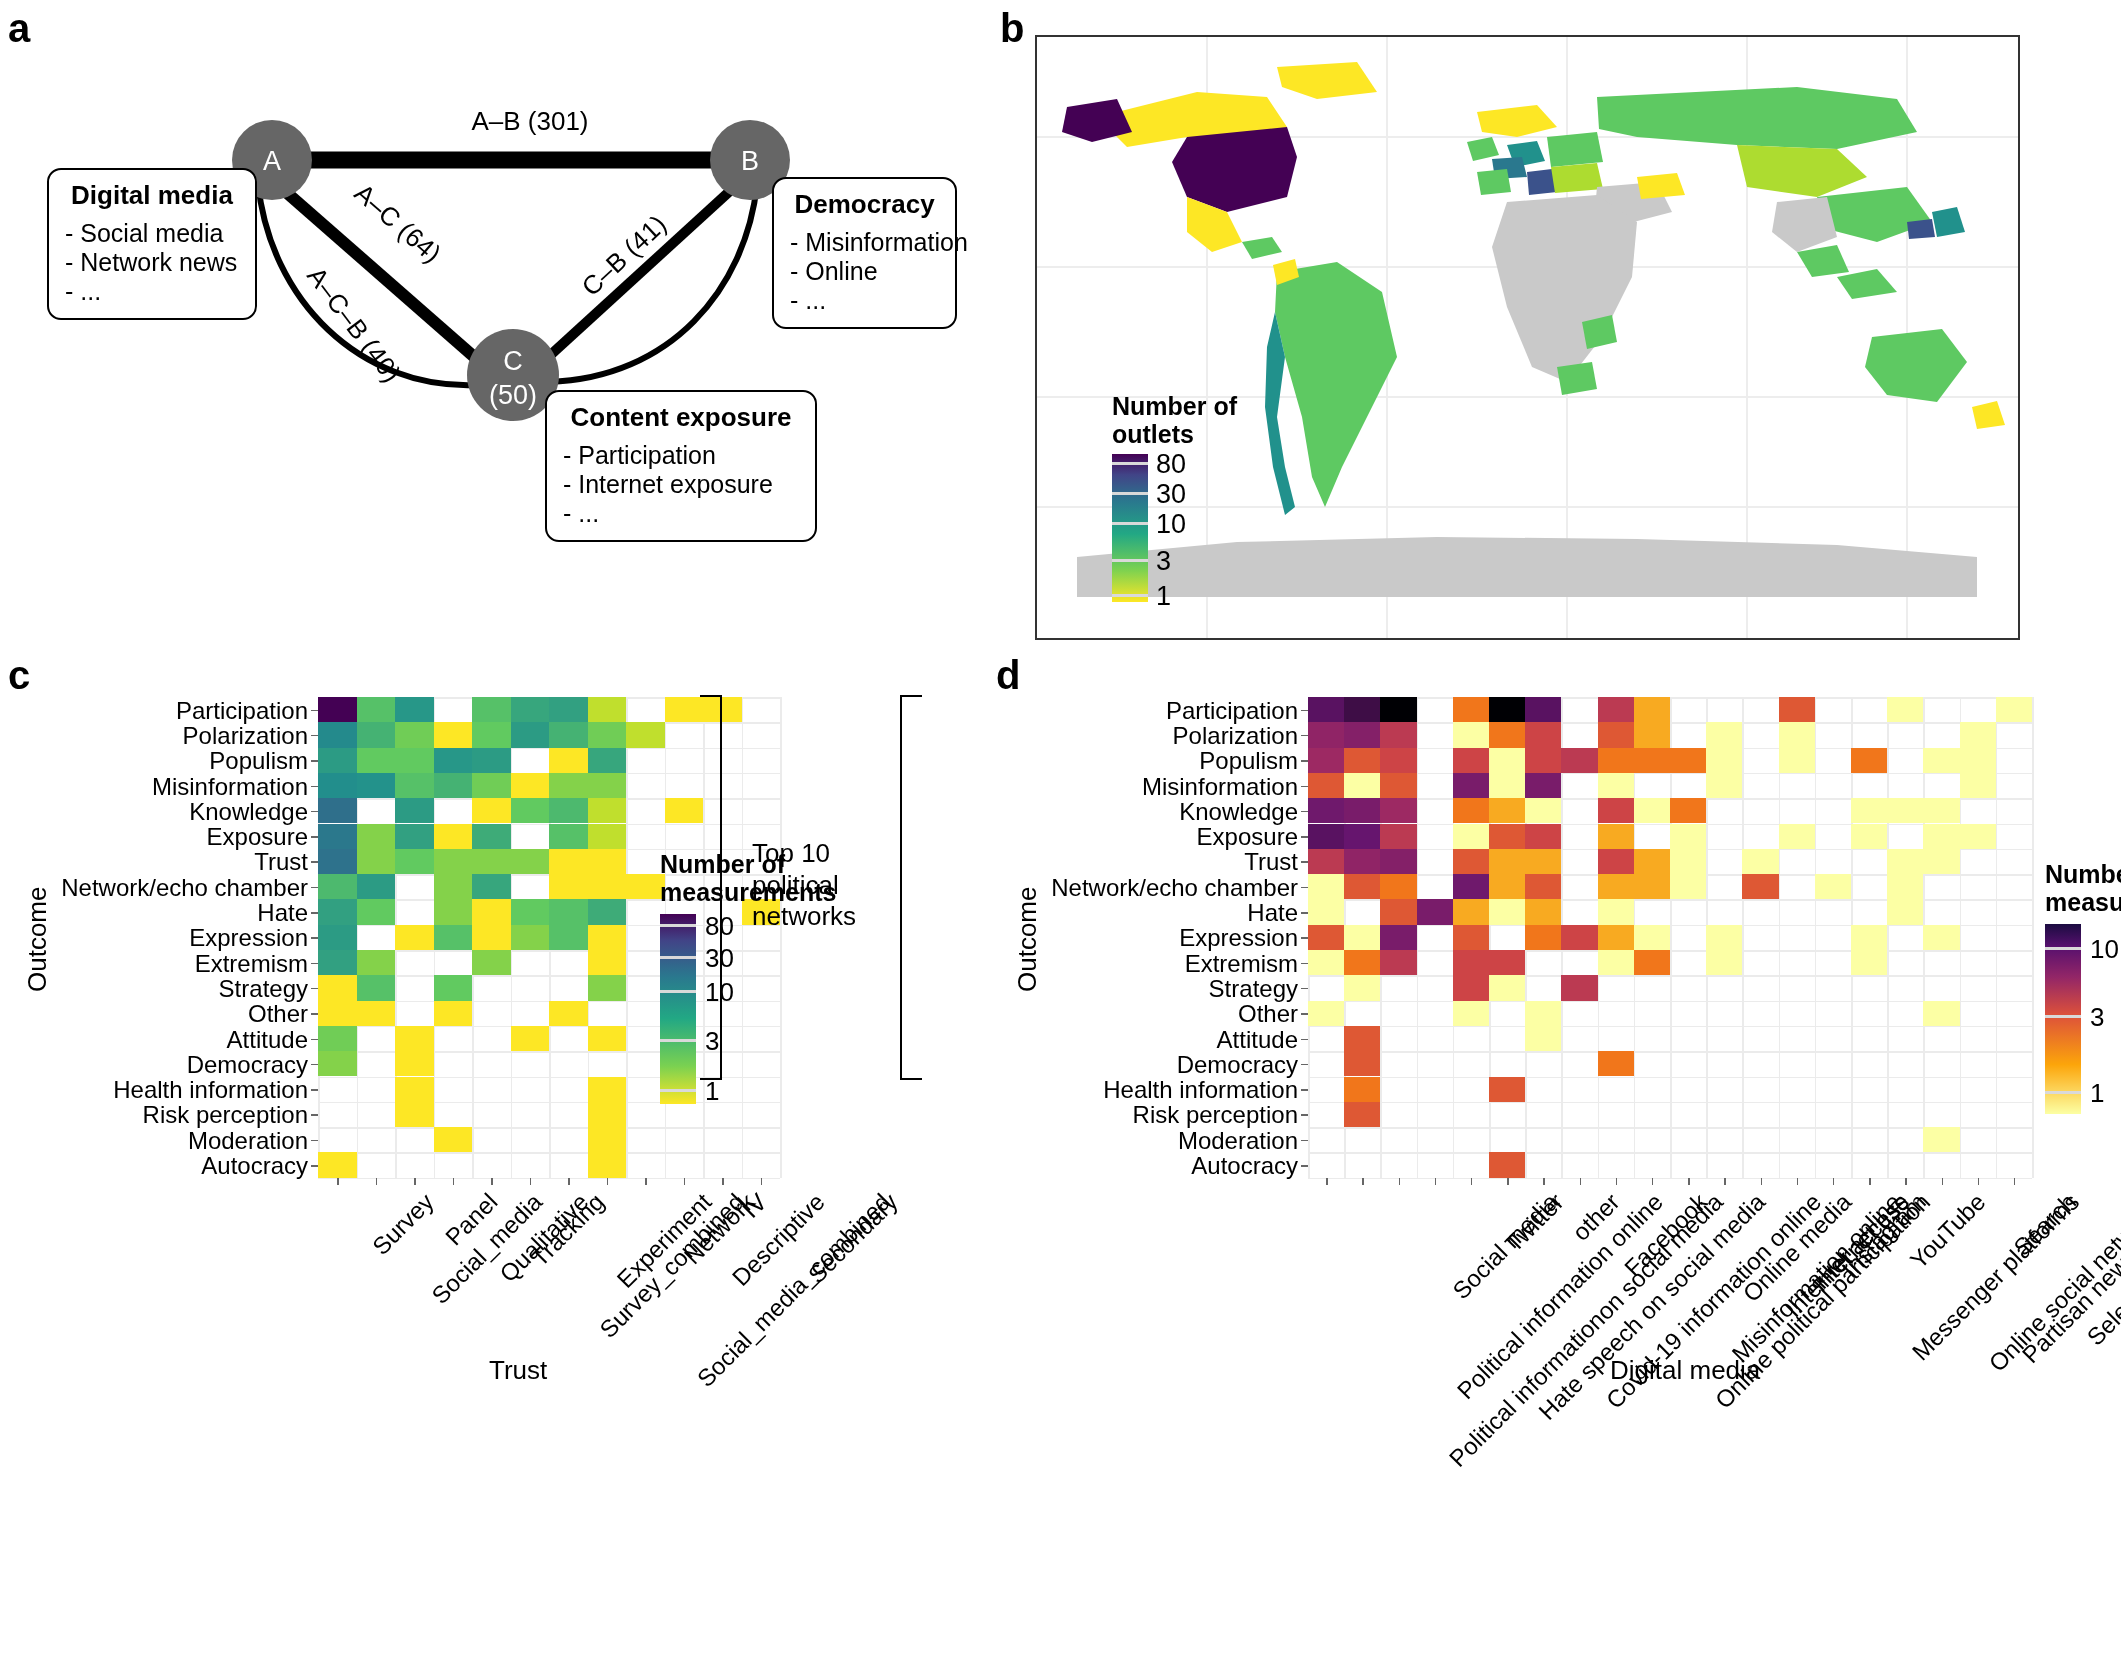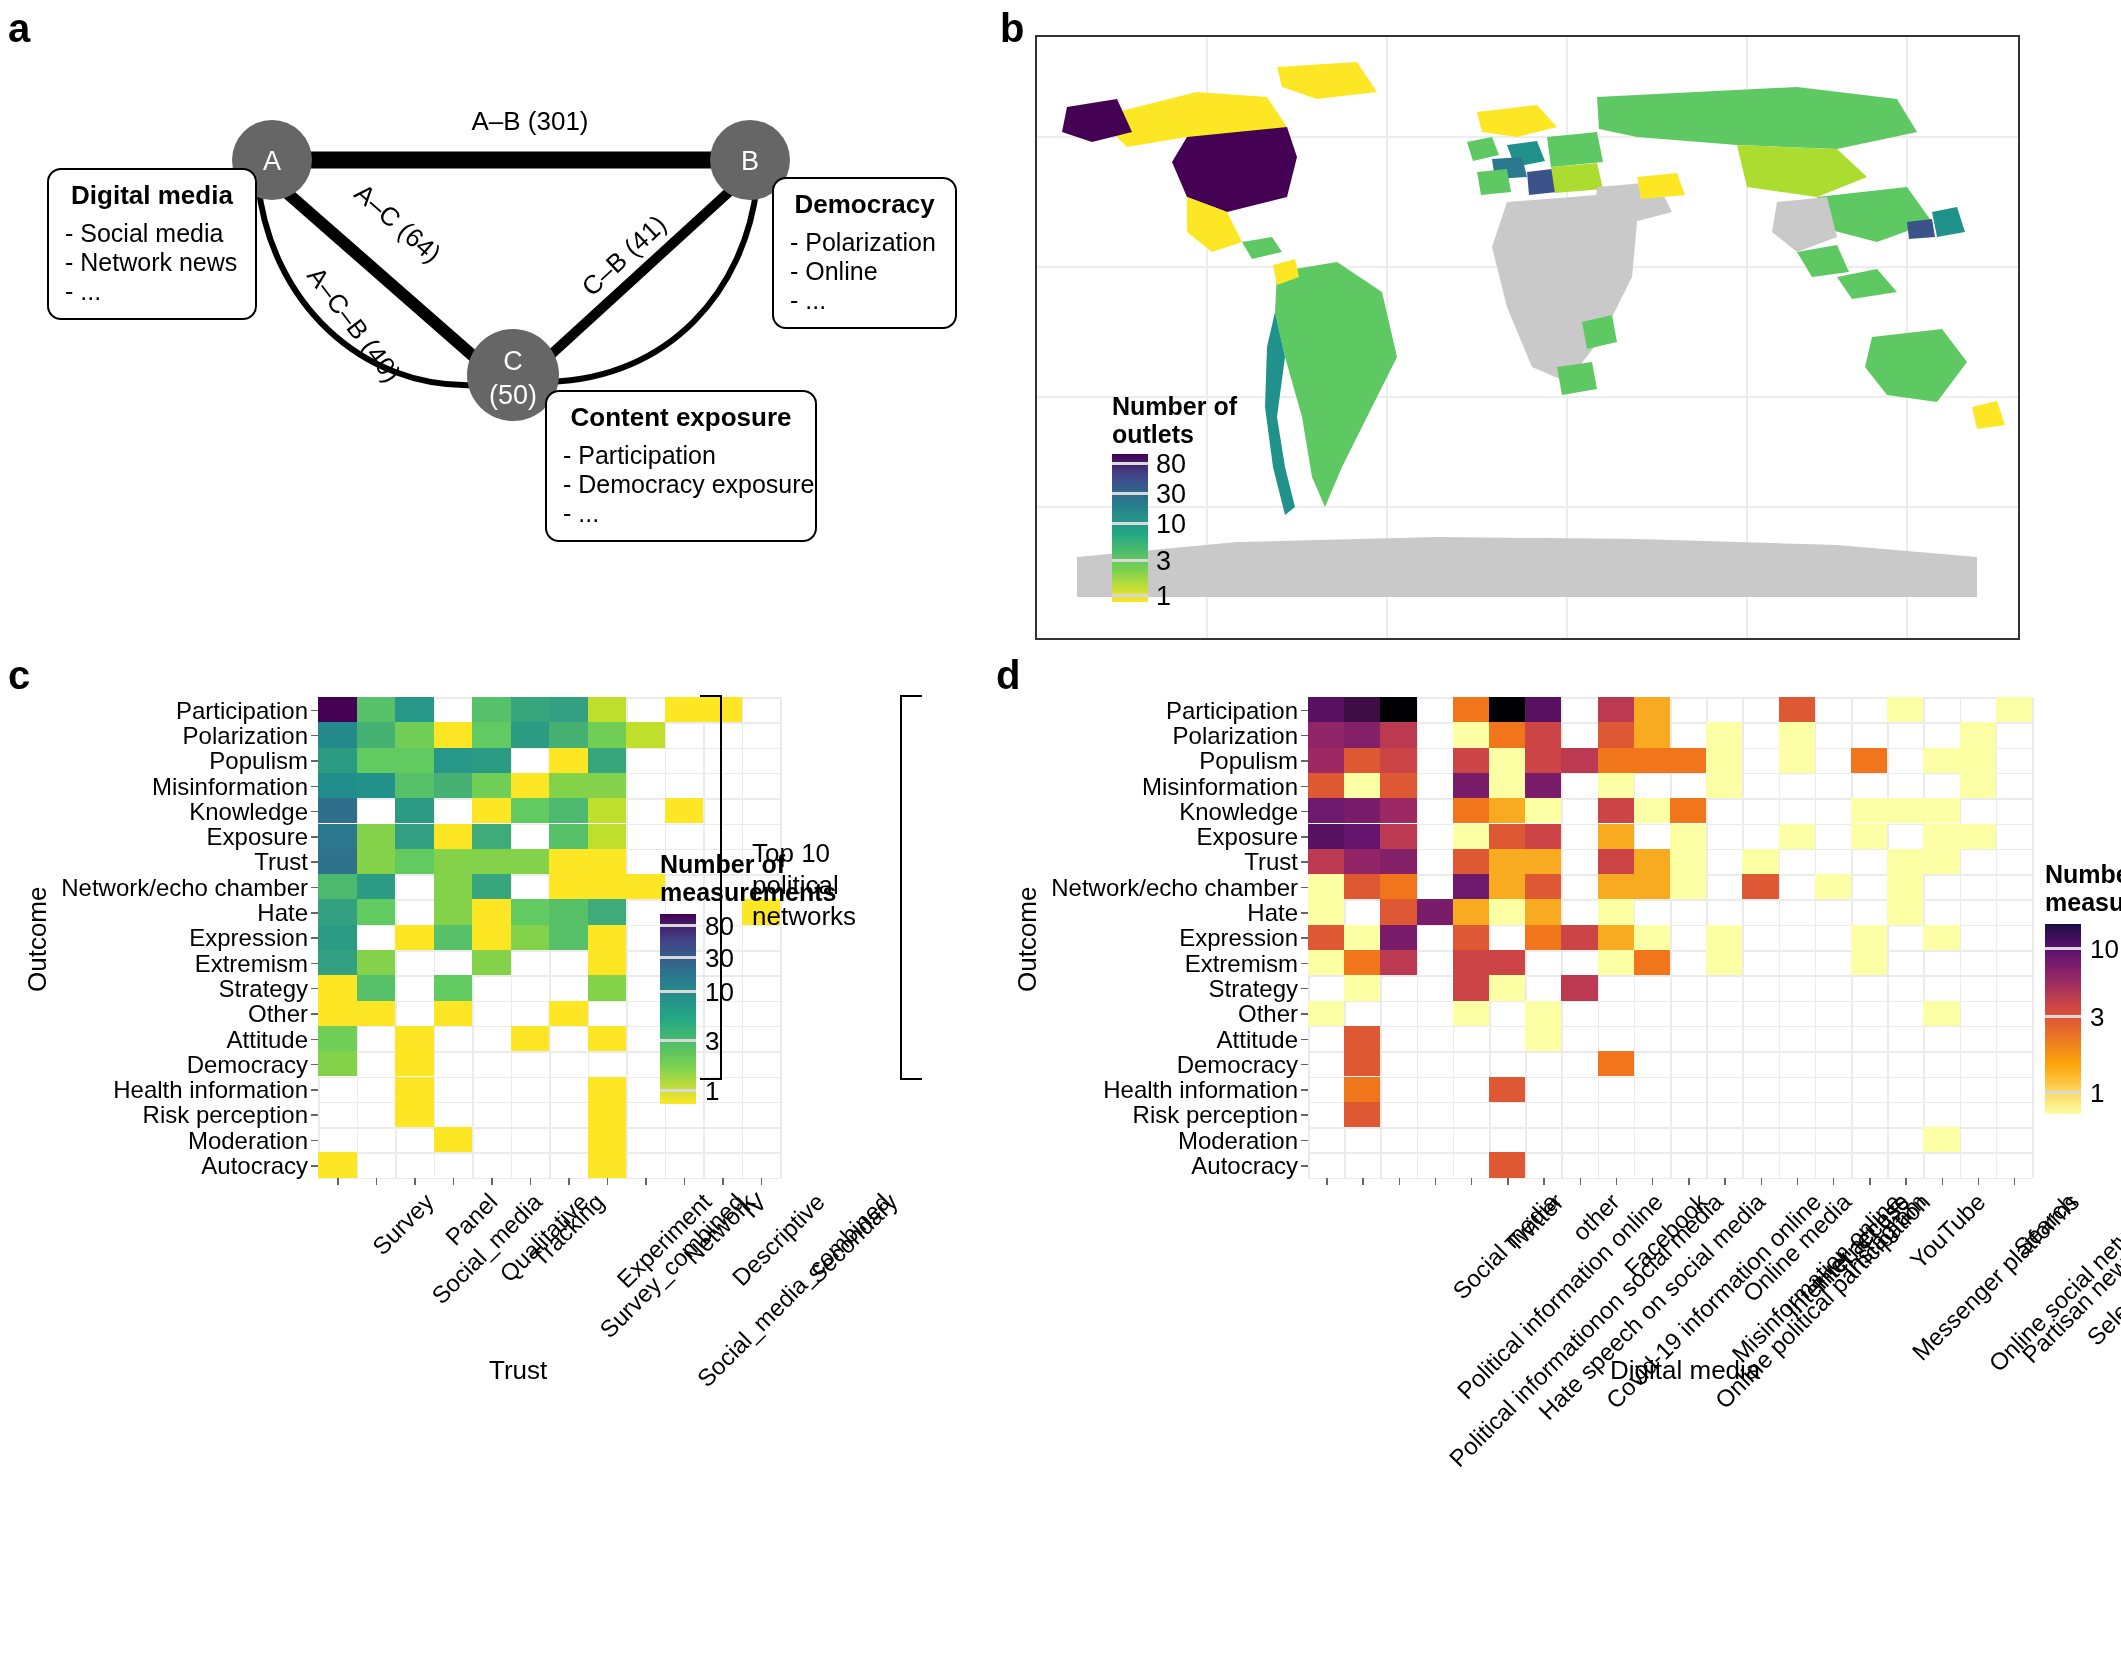--- a/index.html
+++ b/index.html
@@ -98,29 +98,29 @@
 
   <div class="infobox" style="left:47px; top:168px; width:210px;">
     <div class="ib-title">Digital media</div>
     <div class="ib-item">- Social media</div>
     <div class="ib-item">- Network news</div>
     <div class="ib-item">- ...</div>
   </div>
 
   <div class="infobox" style="left:772px; top:177px; width:185px;">
     <div class="ib-title">Democracy</div>
-    <div class="ib-item">- Polarization</div>
+    <div class="ib-item">- Misinformation</div>
     <div class="ib-item">- Online</div>
     <div class="ib-item">- ...</div>
   </div>
 
   <div class="infobox" style="left:545px; top:390px; width:272px;">
     <div class="ib-title">Content exposure</div>
     <div class="ib-item">- Participation</div>
-    <div class="ib-item">- Democracy exposure</div>
+    <div class="ib-item">- Internet exposure</div>
     <div class="ib-item">- ...</div>
   </div>
 </div>
 
 <div class="panel-letter" style="left:1000px; top:8px;">b</div>
 
 <div id="panel-b">
   <div id="map-frame">
     <svg id="world-map-svg" width="981" height="601" viewBox="0 0 981 601">
         <line x1="0" y1="100" x2="981" y2="100" stroke="#ededed" stroke-width="2"></line>

